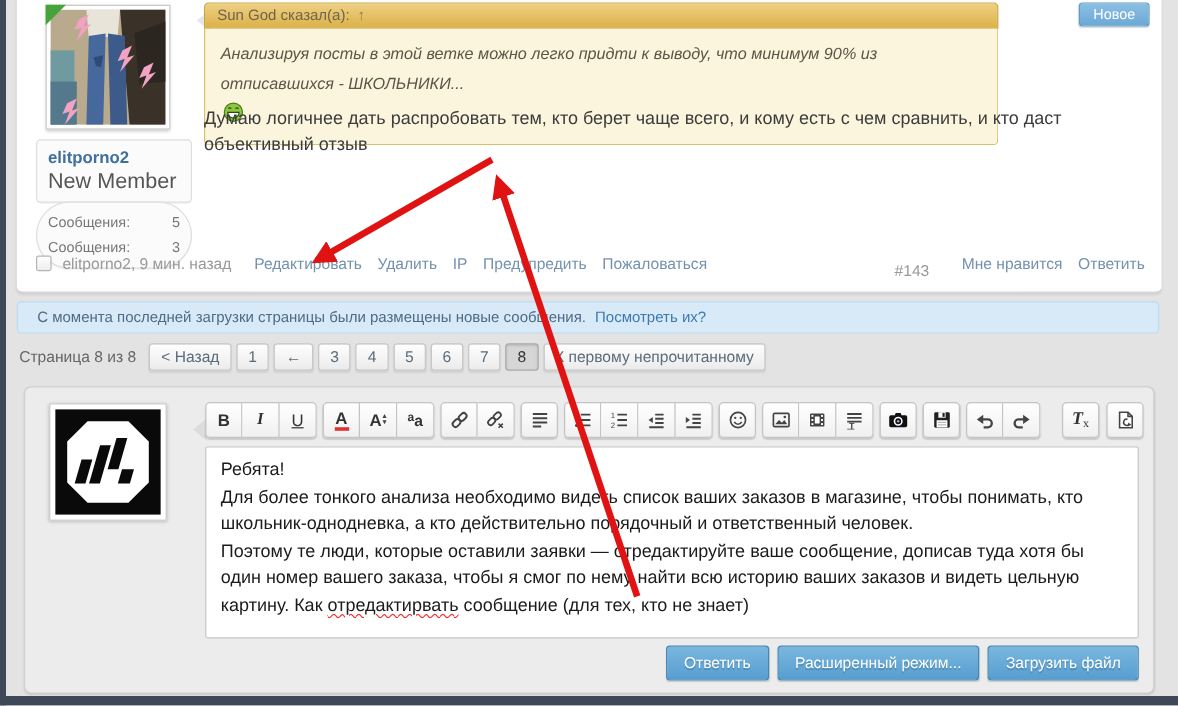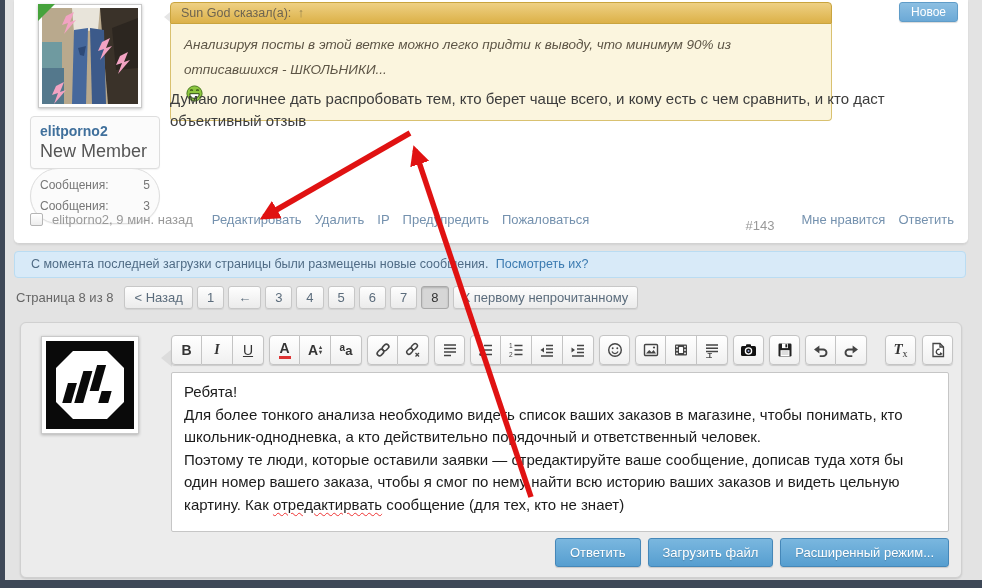--- a/index.html
+++ b/index.html
@@ -419,22 +419,22 @@
     </div>
 
     <div class="editor-area">
       <div>Ребята!</div>
       <div>Для более тонкого анализа необходимо видеть список ваших заказов в магазине, чтобы понимать, кто школьник-однодневка, а кто действительно порядочный и ответственный человек.</div>
       <div><span>Поэтому те люди, которые оставили заявки — отредактируйте ваше сообщение, дописав туда хотя бы один номер вашего заказа, чтобы я смог по нему найти всю историю ваших заказов и видеть цельную картину. Как </span><span class="misspelled">отредактирвать</span><span> сообщение (для тех, кто не знает)</span></div>
     </div>
 
     <div class="reply-buttons">
       <button class="btn-blue">Ответить</button>
+      <button class="btn-blue">Расширенный режим...</button>
       <button class="btn-blue">Загрузить файл</button>
-      <button class="btn-blue">Расширенный режим...</button>
     </div>
   </div>
 
   <div class="edge-strip-bottom"></div>
 
   <svg class="arrows-overlay" width="982" height="588" viewBox="0 0 982 588">
     <defs>
       <marker id="ah" viewBox="0 0 10 10" refX="7.5" refY="5" markerWidth="3.6" markerHeight="3.6" orient="auto-start-reverse">
         <path d="M0 0 L10 5 L0 10 z" fill="#e01212"></path>
       </marker>

